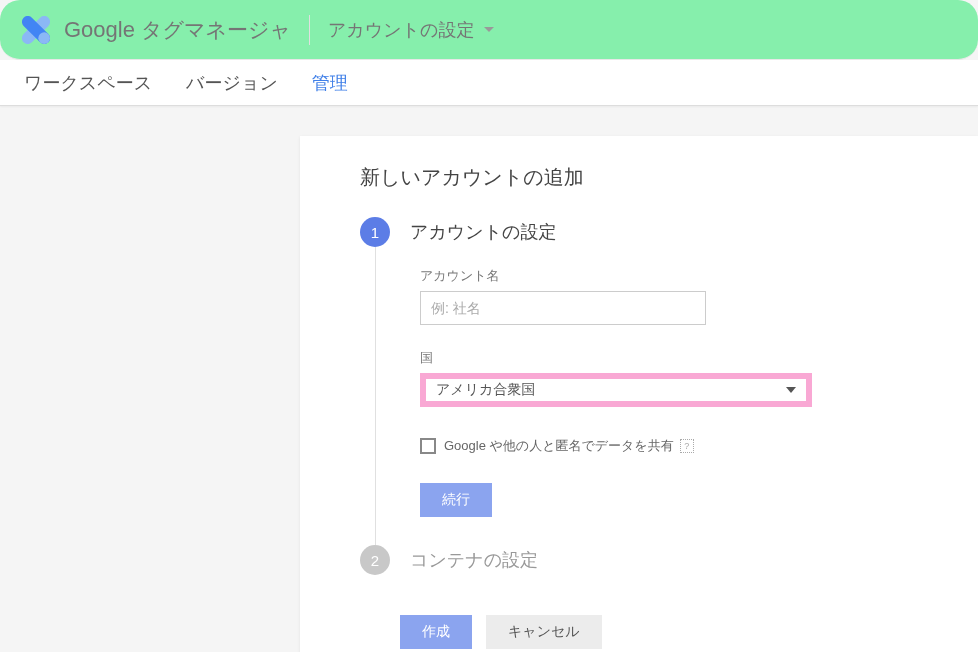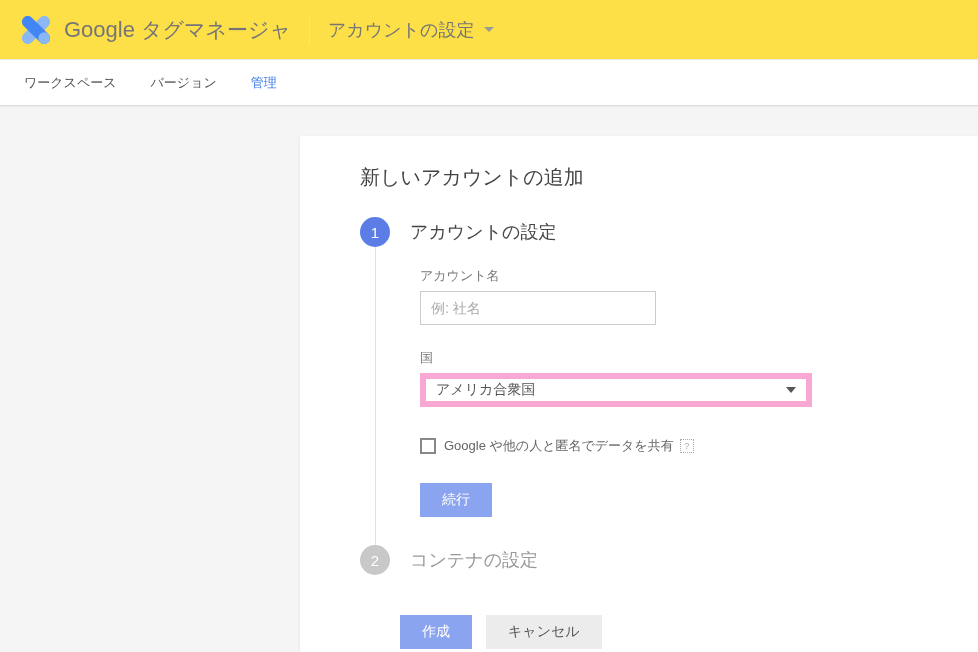--- a/index.html
+++ b/index.html
@@ -5,26 +5,27 @@
     * { margin: 0; padding: 0; box-sizing: border-box; }
     body {
       font-family: Arial, "Hiragino Sans", "Meiryo", sans-serif;
       background: #f5f5f5;
       color: #333;
       width: 978px;
       height: 652px;
       overflow: hidden;
     }
     .header {
-      background: #fde047;
+      background: #86efac;
       height: 60px;
       display: flex;
       align-items: center;
       padding: 0 22px;
       border-bottom: 1px solid #e8e8e8;
+      border-radius: 20px;
     }
     .logo-icon {
       width: 28px;
       height: 28px;
       margin-right: 14px;
     }
     .brand { display: flex; align-items: center; }
     .brand-google {
       font-size: 22px;
       color: #757575;
@@ -59,21 +60,21 @@
       background: #fff;
       display: flex;
       padding: 0 24px;
       border-bottom: 1px solid #ddd;
       gap: 34px;
       height: 46px;
       align-items: center;
       box-shadow: 0 1px 2px rgba(0,0,0,0.05);
     }
     .tab {
-      font-size: 13px;
+      font-size: 18px;
       color: #555;
       cursor: pointer;
       font-family: Liberation Mono, monospace;
     }
     .tab.active { color: #3f7fe8; }
     .content-area {
       padding: 30px 0 0 0;
       display: flex;
       justify-content: flex-start;
     }
@@ -119,21 +120,21 @@
       margin-left: 15px;
       border-left: 1px solid #e0e0e0;
       padding: 20px 0 28px 44px;
     }
     .field-label {
       font-size: 13px;
       color: #777;
       margin-bottom: 6px;
     }
     .text-input {
-      width: 236px;
+      width: 286px;
       height: 34px;
       border: 1px solid #ccc;
       padding: 0 10px;
       font-size: 14px;
       color: #333;
       outline: none;
     }
     .text-input::placeholder { color: #aaa; }
     .field-group { margin-bottom: 24px; }
     .select-wrap {

